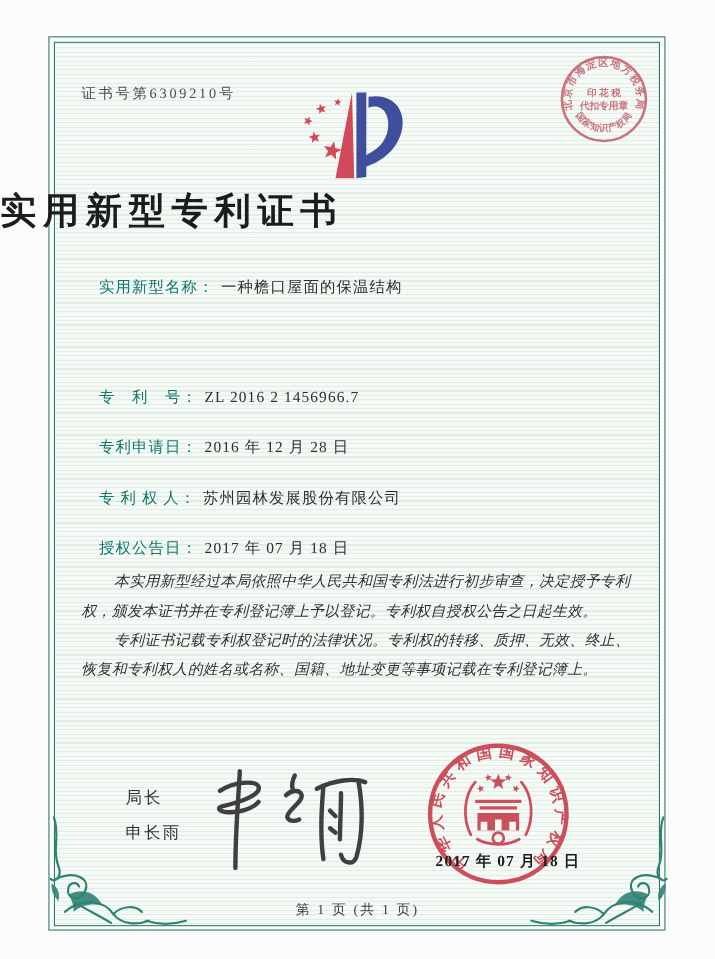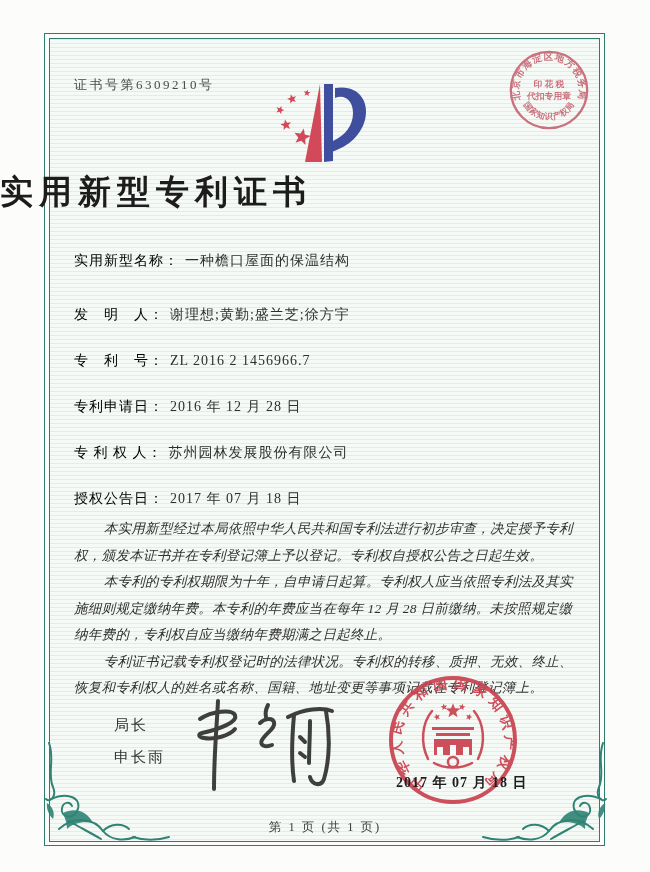--- a/index.html
+++ b/index.html
@@ -9,21 +9,21 @@
         background:#f6faf6;
         background-image:repeating-linear-gradient(180deg, rgba(137,188,160,0.20) 0px, rgba(137,188,160,0.20) 1px, transparent 1px, transparent 4px);}
   .frame-outer{position:absolute;top:33px;left:44px;right:45px;bottom:26px;border:1.5px solid #2e7c6c;}
   .frame-inner{position:absolute;top:38px;left:49px;right:50px;bottom:30px;border:1px solid #2e7c6c;}
   .cert-number{position:absolute;left:74px;top:76px;font-size:13px;letter-spacing:2.5px;color:#4a4a4a;}
   .logo{position:absolute;left:265px;top:75px;}
   .tax-stamp{position:absolute;left:502px;top:43px;z-index:5;}
   .title{position:absolute;top:170px;left:0;width:100%;text-align:left;font-size:33px;
          font-weight:bold;letter-spacing:6px;color:#1c1c1c;}
   .field-row{position:absolute;left:74px;font-size:14px;color:#2e2e2e;letter-spacing:1px;white-space:nowrap;}
-  .f-label{color:#000000;}
+  .f-label{color:#0f766e;margin-left:16px;}
   .f-value{margin-left:6px;}
   .paras{position:absolute;left:74px;top:516px;width:508px;font-size:13.5px;line-height:26.5px;
          color:#303030;font-style:italic;}
   .paras p{margin:0;text-indent:2.2em;letter-spacing:0.3px;}
   .director{position:absolute;left:86px;top:716px;font-size:15px;color:#333;
             font-family:"Liberation Sans","DejaVu Sans",sans-serif;letter-spacing:2px;z-index:3;margin-left:28px;}
   .director .line2{margin-top:13px;}
   .signature{position:absolute;left:188px;top:693px;z-index:3;}
   .office-seal{position:absolute;left:384px;top:671px;z-index:4;}
   .seal-date{position:absolute;left:396px;top:774px;font-size:14px;font-weight:600;
@@ -107,39 +107,35 @@
     </text>
     <text x="48" y="45" text-anchor="middle" font-size="9" font-weight="bold" fill="#c4606e">印 花 税</text>
     <text x="48" y="57" text-anchor="middle" font-size="9" font-weight="bold" fill="#c4606e">代扣专用章</text>
   </svg>
 
   <div class="title">实用新型专利证书</div>
 
   <div class="field-row" style="top:252px">
     <span class="f-label">实用新型名称：</span><span class="f-value">一种檐口屋面的保温结构</span>
   </div>
-  <div class="field-row" style="top:306px">
-    <span class="f-label">发　明　人：</span><span class="f-value">谢理想;黄勤;盛兰芝;徐方宇</span>
-  </div>
   <div class="field-row" style="top:352px">
     <span class="f-label">专　利　号：</span><span class="f-value">ZL 2016 2 1456966.7</span>
   </div>
   <div class="field-row" style="top:398px">
     <span class="f-label">专利申请日：</span><span class="f-value">2016 年 12 月 28 日</span>
   </div>
   <div class="field-row" style="top:444px">
     <span class="f-label">专 利 权 人：</span><span class="f-value">苏州园林发展股份有限公司</span>
   </div>
   <div class="field-row" style="top:490px">
     <span class="f-label">授权公告日：</span><span class="f-value">2017 年 07 月 18 日</span>
   </div>
 
   <div class="paras">
     <p>本实用新型经过本局依照中华人民共和国专利法进行初步审查，决定授予专利权，颁发本证书并在专利登记簿上予以登记。专利权自授权公告之日起生效。</p>
-    <p>本专利的专利权期限为十年，自申请日起算。专利权人应当依照专利法及其实施细则规定缴纳年费。本专利的年费应当在每年 12 月 28 日前缴纳。未按照规定缴纳年费的，专利权自应当缴纳年费期满之日起终止。</p>
     <p>专利证书记载专利权登记时的法律状况。专利权的转移、质押、无效、终止、恢复和专利权人的姓名或名称、国籍、地址变更等事项记载在专利登记簿上。</p>
   </div>
 
   <div class="director">
     <div>局长</div>
     <div class="line2">申长雨</div>
   </div>
 
   <svg class="signature" width="150" height="105" viewBox="0 0 150 105">
     <g fill="none" stroke="#262626" stroke-width="4" stroke-linecap="round" opacity="0.88">

